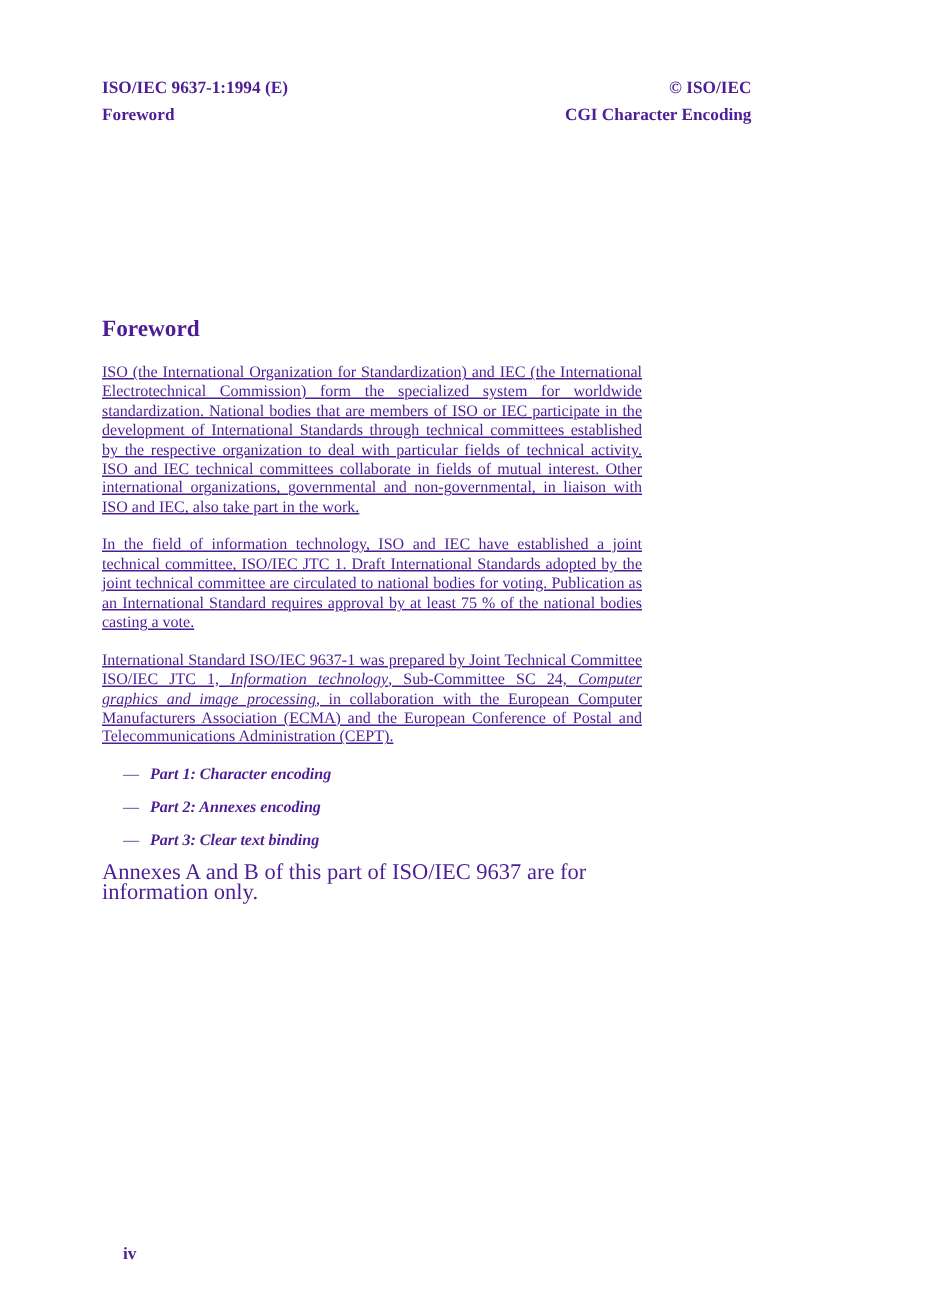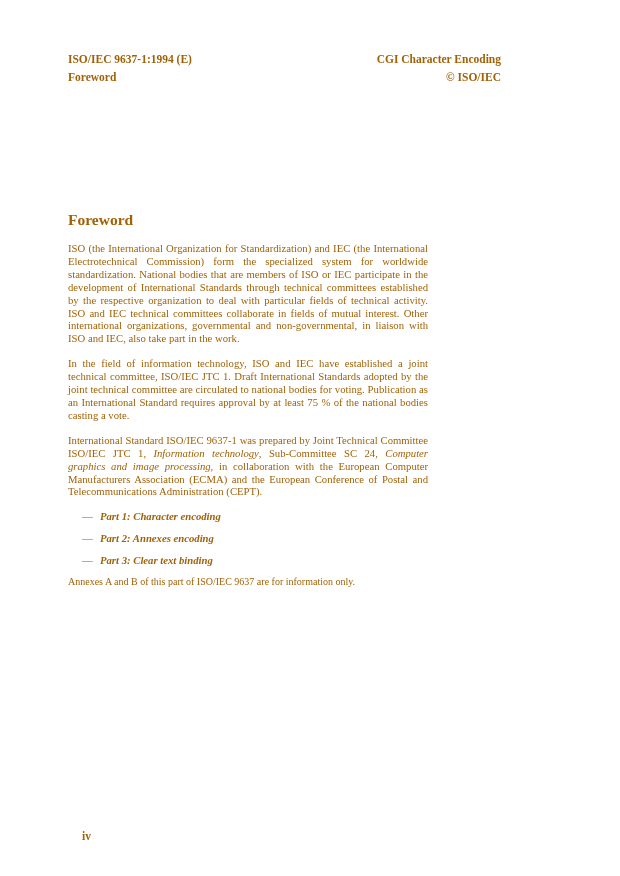--- a/index.html
+++ b/index.html
@@ -2,21 +2,21 @@
 <html><head>
 <meta charset="utf-8">
 <style>
   html, body { margin: 0; padding: 0; background: #ffffff; }
   .page {
     position: relative;
     width: 564px;
     height: 876px;
     background: #ffffff;
     font-family: "Liberation Serif", serif;
-    color: #a16207;
+    color: #4c1d95;
     overflow: hidden;
   }
   .header {
     position: absolute;
     top: 50px;
     left: 68px;
     right: 63px;
     display: flex;
     justify-content: space-between;
     font-weight: bold;
@@ -34,33 +34,34 @@
     font-size: 15.5px;
     font-weight: bold;
     margin: 0 0 13px 0;
     line-height: 18px;
   }
   .para {
     font-size: 10.7px;
     line-height: 12.9px;
     text-align: justify;
     margin: 0 0 12px 0;
+    text-decoration: underline;
   }
   .part-list { margin: 3px 0 9px 0; }
   .list-item {
     display: flex;
     font-size: 10.7px;
     line-height: 13px;
     margin: 0 0 9px 0;
     padding-left: 14px;
   }
   .list-dash { width: 18px; flex: 0 0 18px; }
   .list-text { font-style: italic; font-weight: bold; }
   .closing {
-    font-size: 10px;
+    font-size: 15px;
     line-height: 12.9px;
     margin: 3px 0 0 0;
   }
   .folio {
     position: absolute;
     left: 68px;
     top: 830px;
     font-weight: bold;
     font-size: 11.5px;
     padding-left: 14px;
@@ -70,22 +71,22 @@
 <body>
 
 <div class="page">
 
   <div class="header">
     <div class="header-left">
       <div>ISO/IEC 9637-1:1994 (E)</div>
       <div>Foreword</div>
     </div>
     <div class="header-right">
+      <div>© ISO/IEC</div>
       <div>CGI Character Encoding</div>
-      <div>© ISO/IEC</div>
     </div>
   </div>
 
   <div class="content">
     <h1 class="doc-title">Foreword</h1>
 
     <p class="para"><span>ISO (the International Organization for Standardization) and IEC (the International Electrotechnical Commission) form the specialized system for worldwide standardization. National bodies that are members of ISO or IEC participate in the development of International Standards through technical committees established by the respective organization to deal with particular fields of technical activity. ISO and IEC technical committees collaborate in fields of mutual interest. Other international organizations, governmental and non-governmental, in liaison with ISO and IEC, also take part in the work.</span></p>
     <p class="para"><span>In the field of information technology, ISO and IEC have established a joint technical committee, ISO/IEC JTC 1. Draft International Standards adopted by the joint technical committee are circulated to national bodies for voting. Publication as an International Standard requires approval by at least 75 % of the national bodies casting a vote.</span></p>
     <p class="para"><span>International Standard ISO/IEC 9637-1 was prepared by Joint Technical Committee ISO/IEC JTC 1, </span><span style="font-style: italic;">Information technology</span><span>, Sub-Committee SC 24, </span><span style="font-style: italic;">Computer graphics and image processing</span><span>, in collaboration with the European Computer Manufacturers Association (ECMA) and the European Conference of Postal and Telecommunications Administration (CEPT).</span></p>
 

